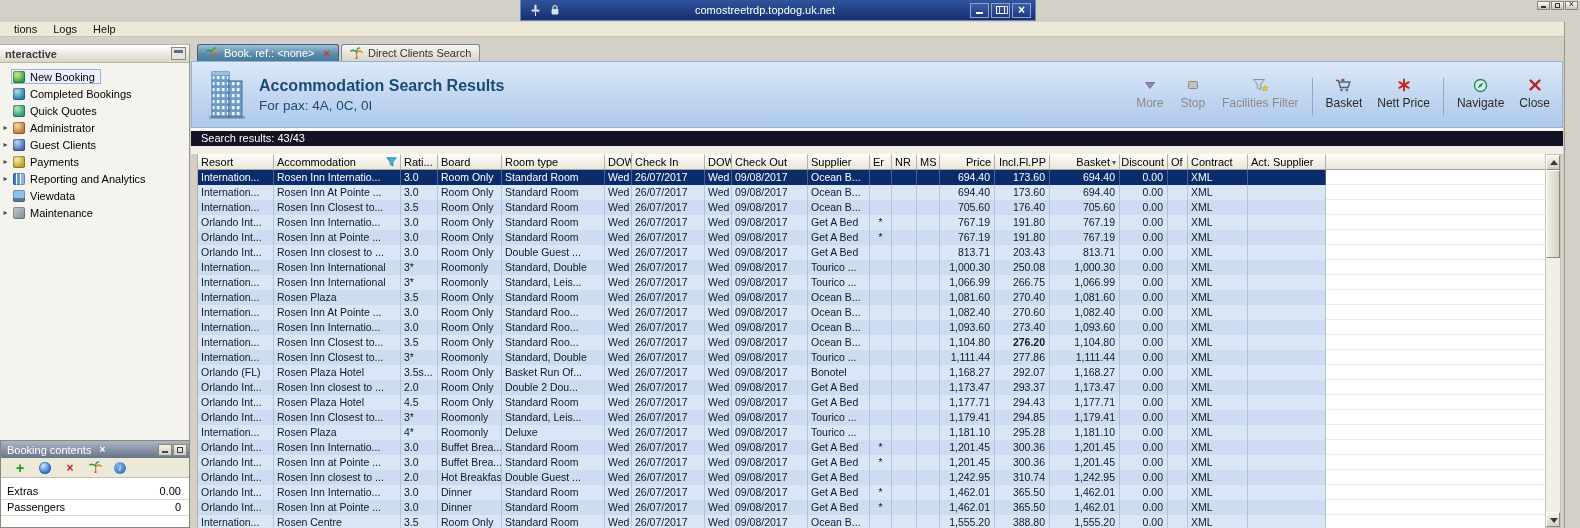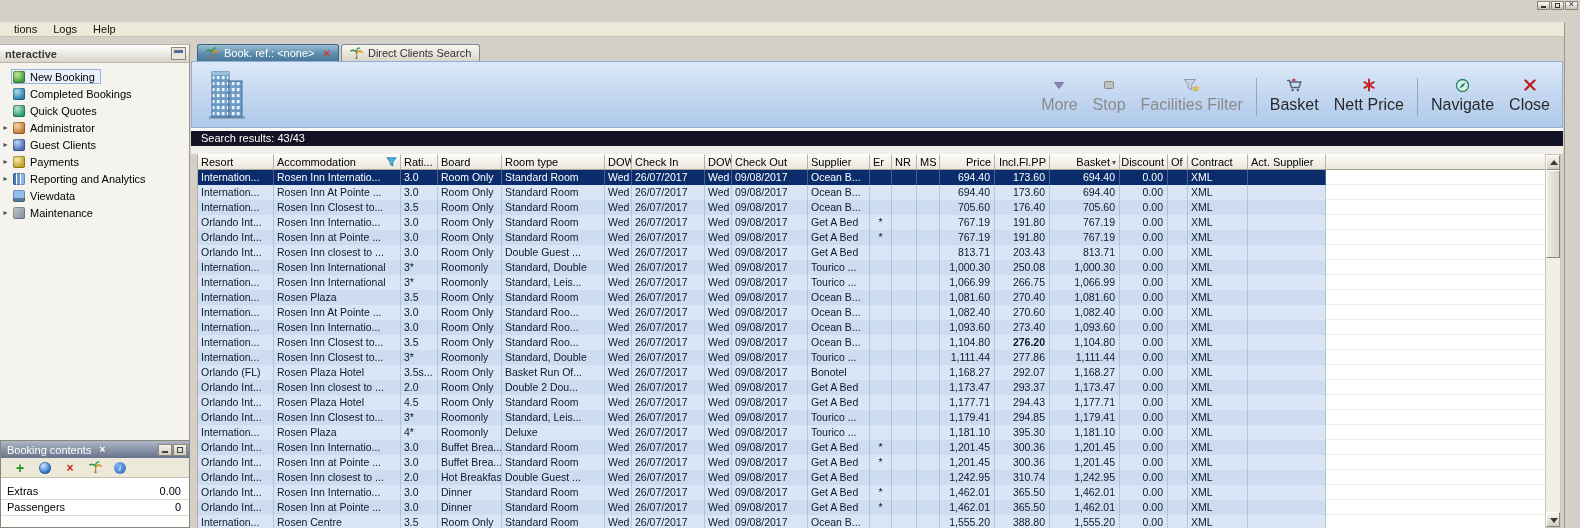--- a/index.html
+++ b/index.html
@@ -106,21 +106,21 @@
   .page-header { position:absolute; left:1px; right:1px; top:24px; height:67px;
     background:linear-gradient(180deg,#dce9f9 0%,#c2d6f0 55%,#aec9ea 100%);
     border:1px solid #8fb0d8; display:flex; align-items:center; }
   .building { margin:0 11px 0 14px; display:inline-flex; }
   .ph-text { display:flex; flex-direction:column; }
   .ph-title { font-size:16px; font-weight:bold; color:#1b4a74; }
   .ph-sub { font-size:13.5px; color:#1b4a74; margin-top:3px; }
   .toolbar { margin-left:auto; display:flex; align-items:flex-start; gap:7px; padding-right:8px; }
   .tb-btn { display:flex; flex-direction:column; align-items:center; gap:2px; padding:3px 4px 0; min-width:36px; }
   .tb-ic { height:17px; display:flex; align-items:center; }
-  .tb-label { font-size:16px; color:#2a2a2a; white-space:nowrap; }
+  .tb-label { font-size:12px; color:#2a2a2a; white-space:nowrap; }
   .tb-btn.disabled .tb-label { color:#8a8a8a; }
   .tb-sep { width:1px; height:38px; background:#8fa8c8; margin:4px 2px 0; }
 
   .gap2 { position:absolute; left:1px; right:1px; top:91px; height:3px; background:#f8f8f4; }
   .search-bar { position:absolute; left:1px; right:1px; top:94px; height:15px;
     background:#131325; color:#fff; line-height:15px; padding-left:10px; }
   .gap3 { position:absolute; left:1px; right:1px; top:109px; height:8px; background:#f1efe8; }
 
   .grid { position:absolute; left:7px; top:117px; right:19px; bottom:0;
     background:#fff; overflow:hidden; border-left:1px solid #b4b0a2; }
@@ -159,20 +159,43 @@
 
   .right-frame { position:absolute; right:0; top:22px; width:16px; bottom:0;
     background:#d4d0c8; border-left:1px solid #9a968c; }
 </style>
 </head>
 <body>
 
 <div class="screen">
 
 
+  <div class="rdp-bar">
+    <span class="rdp-pin">
+        <svg width="11" height="13" viewBox="0 0 11 13">
+          <g fill="#dbe2f2">
+            <rect x="4.4" y="0.8" width="2.2" height="5.4"></rect>
+            <rect x="1.6" y="5.6" width="7.8" height="2"></rect>
+            <rect x="5" y="7.6" width="1" height="4.4"></rect>
+          </g>
+        </svg>
+      </span>
+    <span class="rdp-lock">
+        <svg width="10" height="12" viewBox="0 0 10 12">
+          <path d="M3 5 V3.6 a2 2 0 0 1 4 0 V5" fill="none" stroke="#dbe2f2" stroke-width="1.2"></path>
+          <rect x="1.6" y="5" width="6.8" height="5.4" rx="0.8" fill="#dbe2f2"></rect>
+        </svg>
+      </span>
+    <span class="rdp-host">comostreetrdp.topdog.uk.net</span>
+    <span class="rdp-btns">
+      <span class="rdp-btn rdp-min"></span>
+      <span class="rdp-btn rdp-restore"></span>
+      <span class="rdp-btn rdp-close"></span>
+    </span>
+  </div>
 
   <div class="corner-controls">
     <span class="cc-btn cc-min"></span>
     <span class="cc-btn cc-max"></span>
     <span class="cc-btn cc-close"></span>
   </div>
 
   <div class="menubar">
       <span class="menu-item">tions</span>
       <span class="menu-item">Logs</span>
@@ -337,20 +360,22 @@
                 <rect x="0.8" y="1" width="2.8" height="3.2" fill="#e8f2fc"></rect>
           </pattern>
             </defs>
           <rect x="3" y="47" width="36" height="3" fill="#8aa4c0"></rect>
           <rect x="6" y="3" width="17" height="45" fill="url(#winp)" stroke="#3e6a96"></rect>
           <rect x="23" y="12" width="13" height="36" fill="url(#winp)" stroke="#3e6a96"></rect>
           <rect x="6" y="3" width="17" height="3" fill="#9cc0e0"></rect>
         </svg>
       </span>
       <div class="ph-text">
+        <div class="ph-title">Accommodation Search Results</div>
+        <div class="ph-sub">For pax: 4A, 0C, 0I</div>
       </div>
       <div class="toolbar">
           <div class="tb-btn disabled">
             <span class="tb-ic">
               <svg width="14" height="14" viewBox="0 0 14 14">
                 <path d="M2.5 4.5 h9 L7 10.5 Z" fill="#8d86b4" stroke="#6b6494" stroke-width="0.8"></path>
               </svg>
             </span>
             <span class="tb-label">More</span>
           </div>
@@ -895,21 +920,21 @@
             <div class="g-cell" style="flex: 0 0 103px; width: 103px;">Deluxe</div>
             <div class="g-cell" style="flex: 0 0 27px; width: 27px;">Wed</div>
             <div class="g-cell" style="flex: 0 0 73px; width: 73px;">26/07/2017</div>
             <div class="g-cell" style="flex: 0 0 27px; width: 27px;">Wed</div>
             <div class="g-cell" style="flex: 0 0 76px; width: 76px;">09/08/2017</div>
             <div class="g-cell" style="flex: 0 0 62px; width: 62px;">Tourico ...</div>
             <div class="g-cell ctr" style="flex: 0 0 22px; width: 22px;"></div>
             <div class="g-cell" style="flex: 0 0 25px; width: 25px;"></div>
             <div class="g-cell" style="flex: 0 0 23px; width: 23px;"></div>
             <div class="g-cell num" style="flex: 0 0 55px; width: 55px;">1,181.10</div>
-            <div class="g-cell num" style="flex: 0 0 55px; width: 55px;">395.30</div>
+            <div class="g-cell num" style="flex: 0 0 55px; width: 55px;">295.28</div>
             <div class="g-cell num" style="flex: 0 0 70px; width: 70px;">1,181.10</div>
             <div class="g-cell num" style="flex: 0 0 48px; width: 48px;">0.00</div>
             <div class="g-cell" style="flex: 0 0 20px; width: 20px;"></div>
             <div class="g-cell" style="flex: 0 0 60px; width: 60px;">XML</div>
             <div class="g-cell" style="flex: 0 0 78px; width: 78px;"></div>
             <div class="g-fill"></div>
           </div>
           <div class="g-row">
             <div class="g-cell" style="flex: 0 0 76px; width: 76px;">Orlando Int...</div>
             <div class="g-cell" style="flex: 0 0 127px; width: 127px;">Rosen Inn Internatio...</div>

